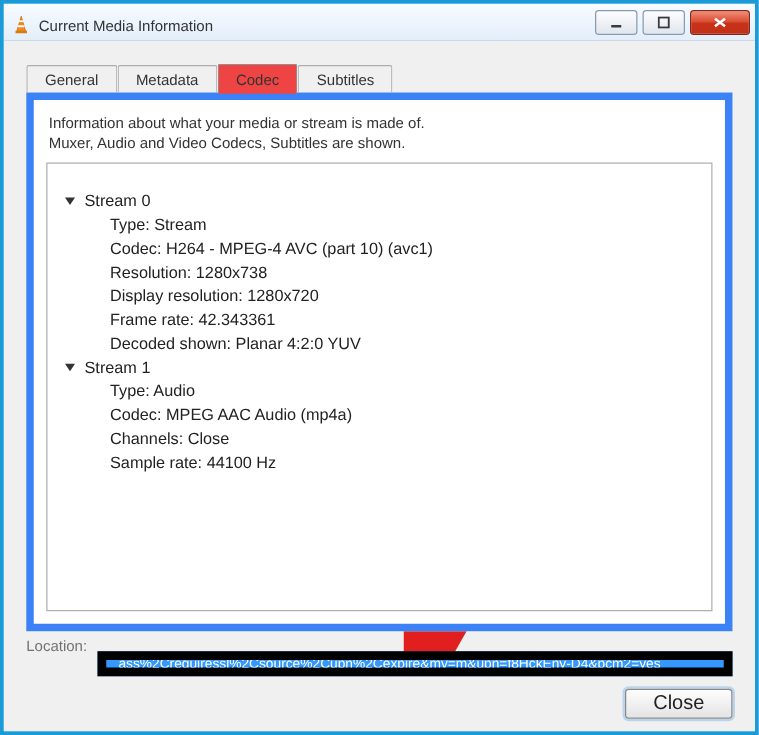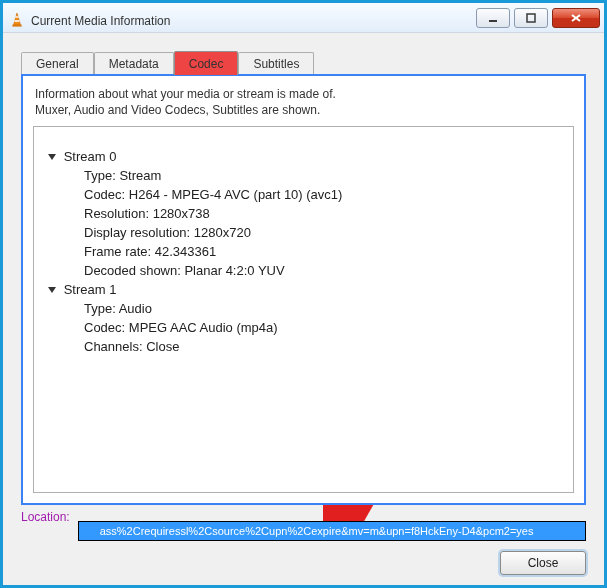--- a/index.html
+++ b/index.html
@@ -69,21 +69,21 @@
     border-color:#919191;
     z-index:2;
     top:0;
     height:24px;
     padding-top:5px;
   }
   .tabpage {
     position:absolute;
     top:41px; left:18px; right:18px; bottom:80px;
     background:#fff;
-    border:2px solid #3b82f6;
+    border:6px solid #3b82f6;
     z-index:1;
     padding:10px 12px;
   }
   .tabpage .hint { color:#333; font-size:12px; line-height:1.35; }
   .tree-box {
     position:absolute; top:50px; left:10px; right:10px; bottom:10px;
     border:1px solid #b0b0b0;
     background:#fff;
     padding:20px 4px;
     overflow:hidden;
@@ -114,43 +114,43 @@
   .annot-arrow {
     position:absolute;
     left:320px; top:380px;
     pointer-events:none;
   }
   
   .loc-row {
     position:absolute; left:18px; right:18px; bottom:44px;
     display:flex; align-items:center; gap:8px;
   }
-  .loc-label { color:#a21caf; font-size:12px; }
+  .loc-label { color:#737373; font-size:12px; }
   .loc-input {
     flex:1;
     height:20px;
-    border:1px solid #000000;
+    border:7px solid #000000;
     background:#3399ff;
     color:#fff;
     font-size:11px;
-    padding:0 21px;
+    padding:0 10px;
     font-family:"Segoe UI", Tahoma, sans-serif;
     margin-top:29px;
   }
   .loc-input::selection { background:#3399ff; color:#fff; }
   
   .close-row {
     position:absolute; right:18px; bottom:10px;
   }
   .btn {
     min-width:86px; height:24px;
     border:1px solid #8a8a8a;
     border-radius:3px;
     background:linear-gradient(to bottom,#fdfdfd,#e4e4e4);
-    font-size:12px;
+    font-size:16px;
     color:#222;
     box-shadow:0 0 0 2px rgba(90,160,230,0.35);
     margin-left:48px;
   }
 </style>
 </head>
 <body>
 
 <div class="titlebar">
   <span class="app-icon">
@@ -210,20 +210,21 @@
       <div class="prop">Frame rate: 42.343361</div>
       <div class="prop">Decoded shown: Planar 4:2:0 YUV</div>
 
       <div class="stream-head">
         <span class="disclosure open"></span>
         <span>Stream 1</span>
       </div>
       <div class="prop">Type: Audio</div>
       <div class="prop">Codec: MPEG AAC Audio (mp4a)</div>
       <div class="prop">Channels: Close</div>
+      <div class="prop">Sample rate: 44100 Hz</div>
 
     </div>
   </div>
 
   <svg class="annot-arrow" width="60" height="120">
     <defs>
       <marker id="ah" markerWidth="14" markerHeight="14" refX="6" refY="6" orient="auto">
         <polygon points="0,0 12,6 0,12" fill="#e21f1f"></polygon>
       </marker>
     </defs>

